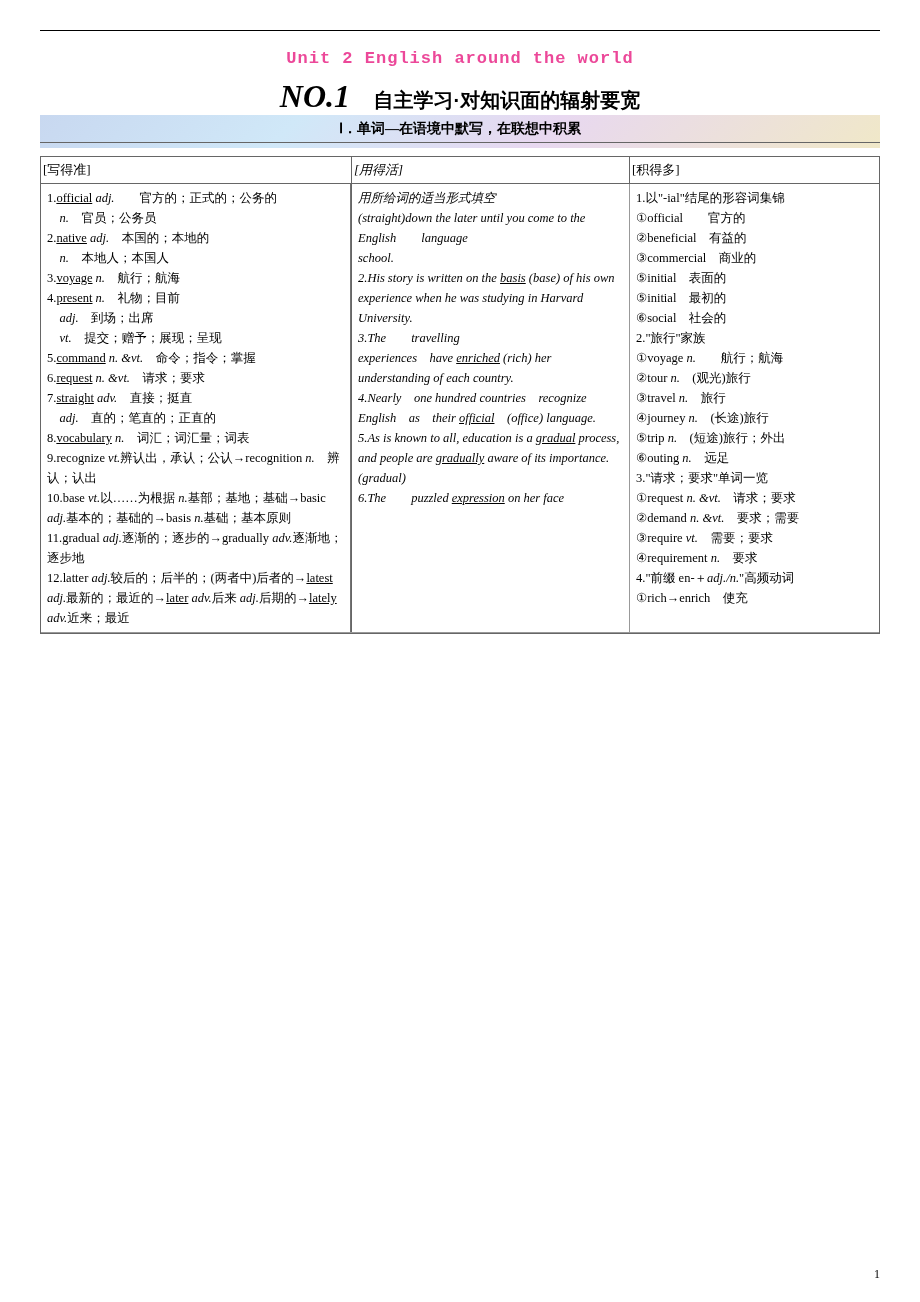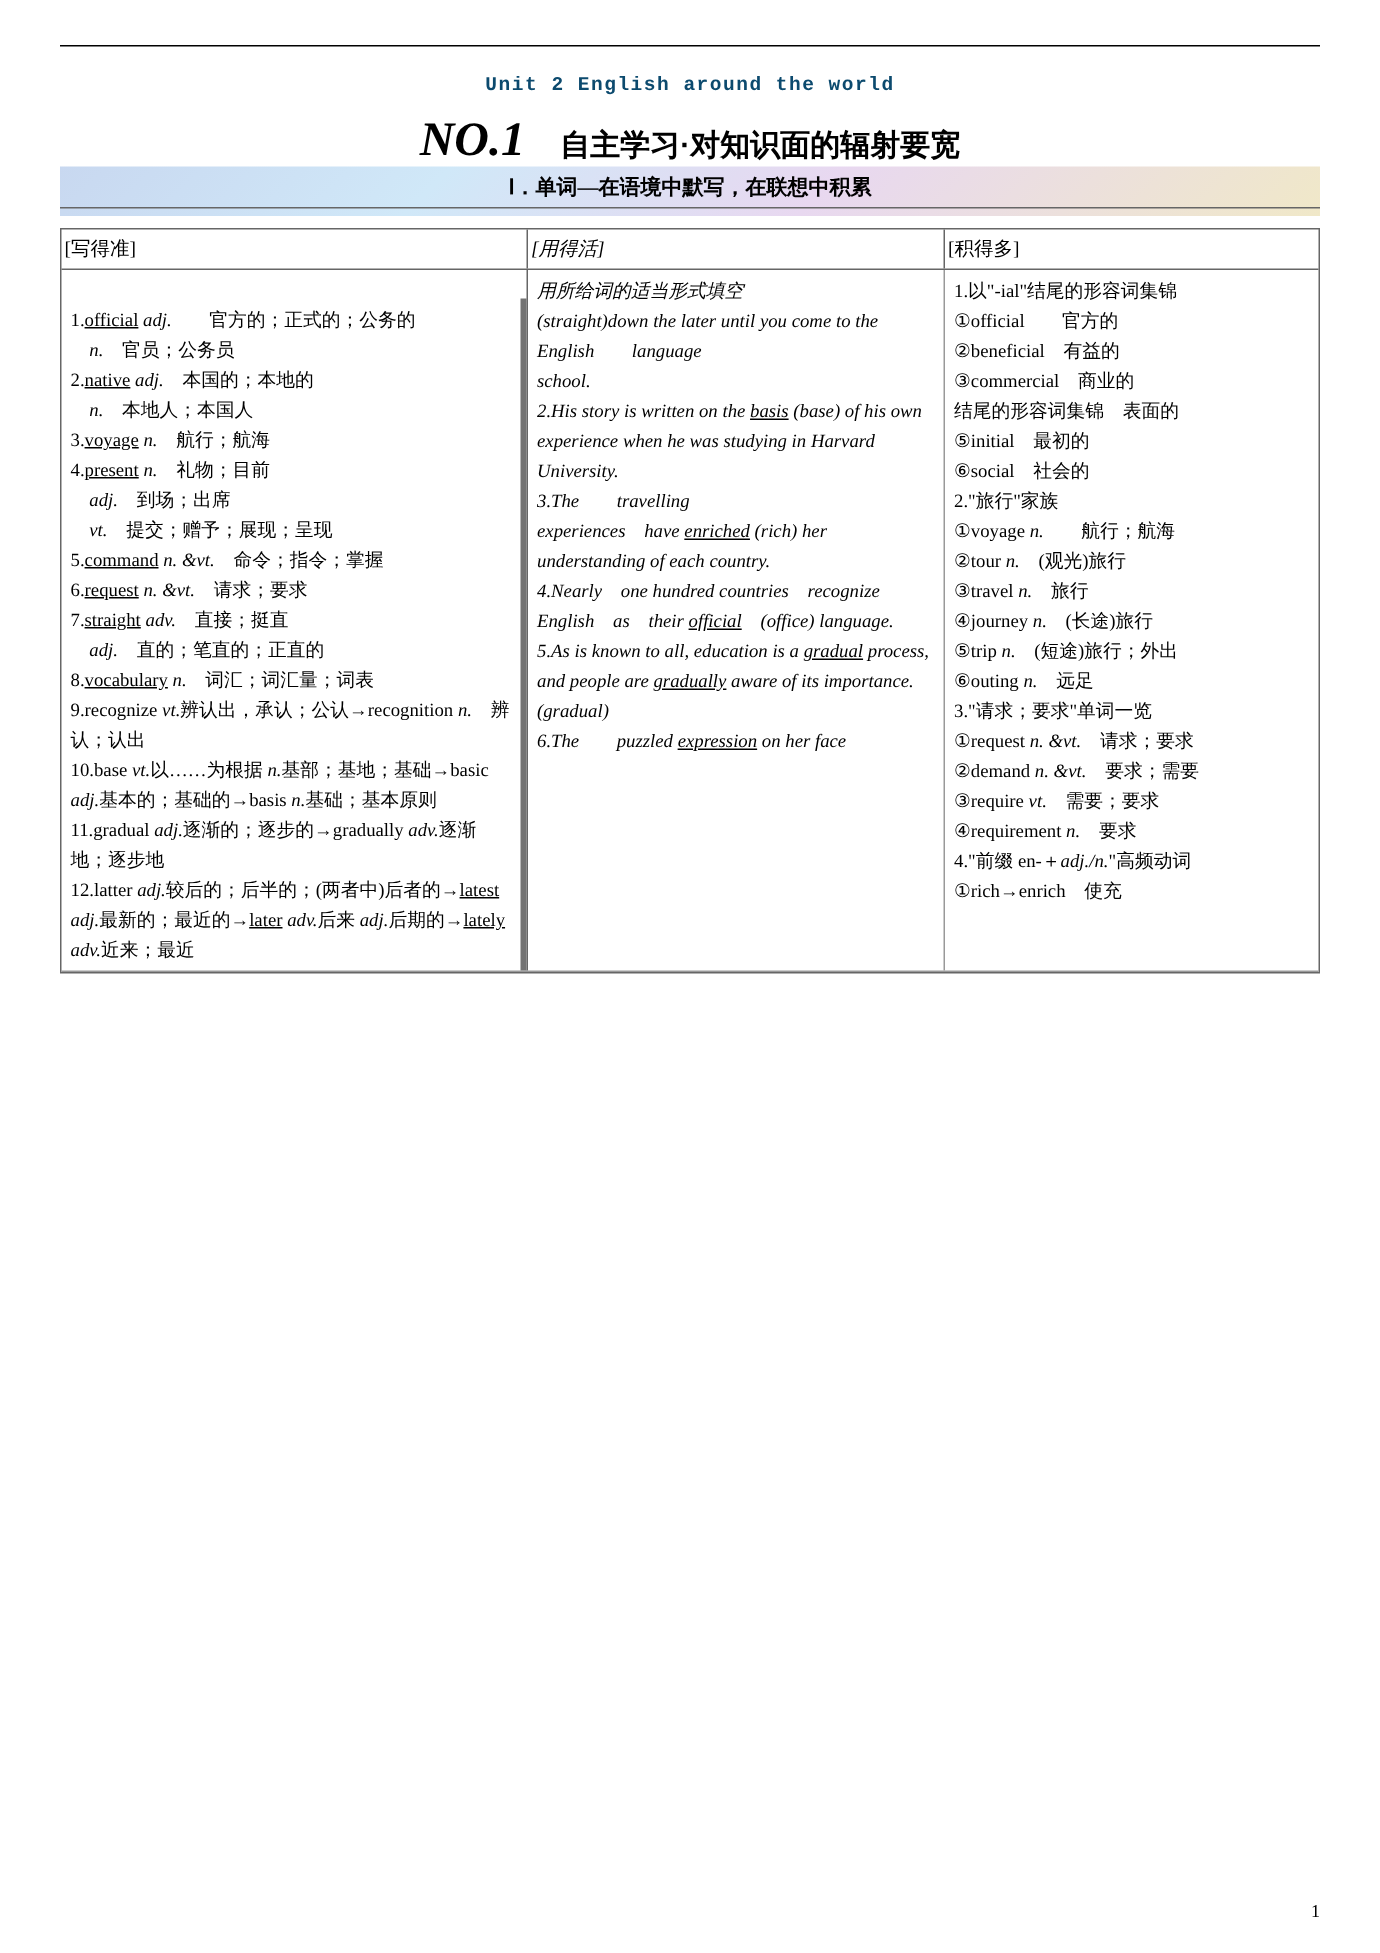--- a/index.html
+++ b/index.html
@@ -13,22 +13,22 @@
       padding: 30px 40px 40px 40px;
       position: relative;
     }
     .top-line {
       border-top: 1.5px solid #000;
       margin-bottom: 18px;
     }
     .unit-title {
       text-align: center;
       font-family: "Courier New", monospace;
-      font-size: 13px;
-      color: #0c4a6e;
+      font-size: 17px;
+      color: #ec4899;
       font-weight: bold;
       margin-bottom: 10px;
       letter-spacing: 1px;
     }
     .no-title {
       text-align: center;
       font-size: 26px;
       font-weight: bold;
       margin-bottom: 0px;
     }
@@ -73,21 +73,21 @@
     .content-row {
       display: flex;
       border-bottom: 1px solid #999;
     }
     .cell {
       padding: 4px 6px;
       vertical-align: top;
       font-size: 12.5px;
       line-height: 1.6;
     }
-    .cell.col1 { border-right: 4px solid #737373; margin-top: 19px; }
+    .cell.col1 { border-right: 1px solid #737373; }
     .cell.col2 { border-right: 1px solid #999; }
 
     u { text-decoration: underline; }
     em, .italic { font-style: italic; }
 
     .page-num {
       position: absolute;
       bottom: 20px;
       right: 40px;
       font-size: 12px;
@@ -155,21 +155,21 @@
       <p>4.Nearly　one hundred countries　recognize English　as　their <u>official</u>　(office) language.</p>
       <p>5.As is known to all, education is a <u>gradual</u> process, and people are <u>gradually</u> aware of its importance.(gradual)</p>
       <p>6.The　　puzzled <u>expression</u> on her face</p>
     </div>
 
     <div class="cell col3">
       <p>1.以"-ial"结尾的形容词集锦</p>
       <p>①official　　官方的</p>
       <p>②beneficial　有益的</p>
       <p>③commercial　商业的</p>
-      <p>结尾的形容词集锦　表面的</p>
+      <p>⑤initial　表面的</p>
       <p>⑤initial　最初的</p>
       <p>⑥social　社会的</p>
       <p>2."旅行"家族</p>
       <p>①voyage <em>n.</em>　　航行；航海</p>
       <p>②tour <em>n.</em>　(观光)旅行</p>
       <p>③travel <em>n.</em>　旅行</p>
       <p>④journey <em>n.</em>　(长途)旅行</p>
       <p>⑤trip <em>n.</em>　(短途)旅行；外出</p>
       <p>⑥outing <em>n.</em>　远足</p>
       <p>3."请求；要求"单词一览</p>

